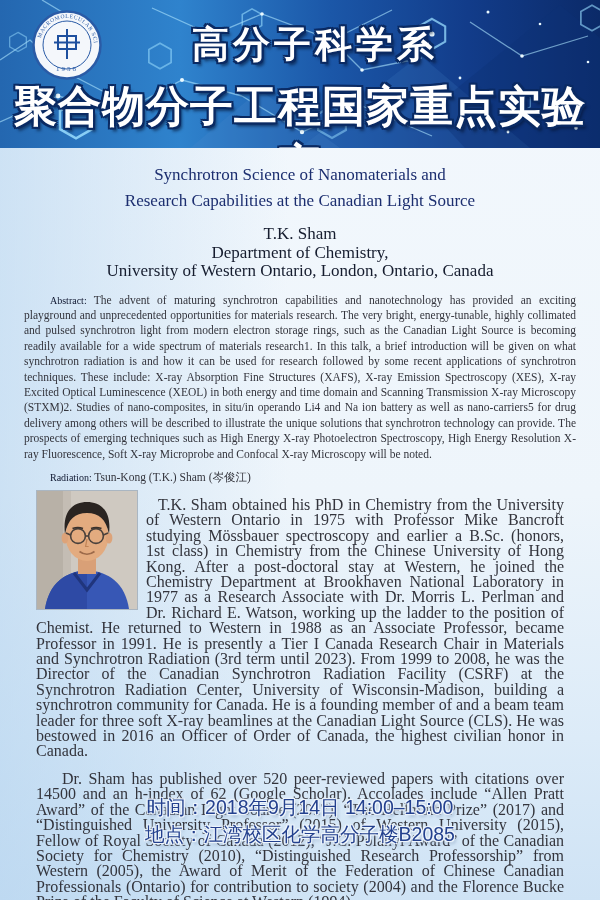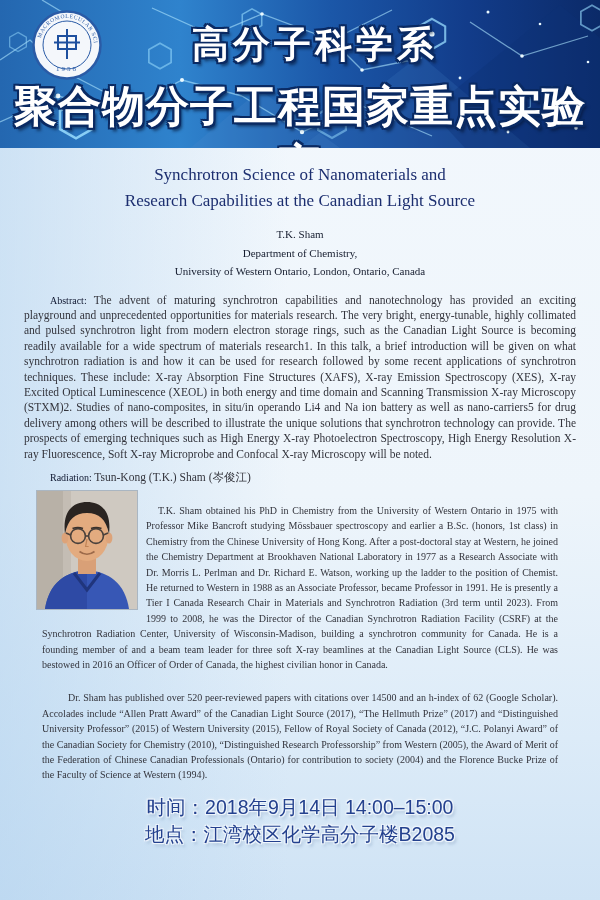--- a/index.html
+++ b/index.html
@@ -20,30 +20,30 @@
       -2px -2px 0 #0a2a63, 2px -2px 0 #0a2a63, -2px 2px 0 #0a2a63, 2px 2px 0 #0a2a63,
       -2px 0 0 #0a2a63, 2px 0 0 #0a2a63, 0 -2px 0 #0a2a63, 0 2px 0 #0a2a63,
       3px 4px 3px rgba(5,20,50,.6);
   }
   .hdr-line1{top:20px;font-size:37px;letter-spacing:4px;padding-left:30px;}
   .hdr-line2{top:78px;font-size:43px;letter-spacing:1px;}
   .logo{position:absolute;left:31px;top:9px;width:72px;height:72px;}
   
   .title{margin:14px 20px 0;text-align:center;font-weight:normal;
          font-size:17px;line-height:26px;color:#1c2e6f;}
-  .speaker{margin:11px 0 0;text-align:center;font-size:11px;line-height:18.5px;color:#151c2e;}
+  .speaker{margin:11px 0 0;text-align:center;font-size:17px;line-height:18.5px;color:#151c2e;}
   
   .abstract{margin:12px 24px 0;text-align:justify;font-size:11.5px;line-height:15.4px;
             color:#33343c;text-indent:26px;}
   .lead{font-weight:normal;font-size:10px;color:#0f1730;}
   .bio{margin:8px 24px 0;}
   .bio-head{text-indent:26px;font-size:11.5px;color:#33343c;margin:0 0 3px;}
   .bio-photo{float:left;width:100px;height:118px;margin:3px 9px 3px 13px;
              outline:1px solid #aab6c2;}
-  .bio p{margin:18px;text-align:justify;font-size:10px;line-height:15.4px;color:#33343c;}
+  .bio p{margin:12px;text-align:justify;font-size:16px;line-height:15.4px;color:#33343c;}
   .bio .p1{text-indent:12px;}
   .bio .p2{text-indent:26px;}
   
   .footer{position:absolute;left:0;right:0;top:794px;text-align:center;
           font-family:"Liberation Sans",sans-serif;font-weight:normal;
           font-size:19.5px;line-height:27px;color:#24418e;
           text-shadow:
             -1px -1px 0 #eef5fc, 1px -1px 0 #eef5fc, -1px 1px 0 #eef5fc, 1px 1px 0 #eef5fc,
             0 0 4px rgba(255,255,255,.95), 2px 3px 3px rgba(110,140,180,.55);}
   .footer .f-line{white-space:nowrap;}

